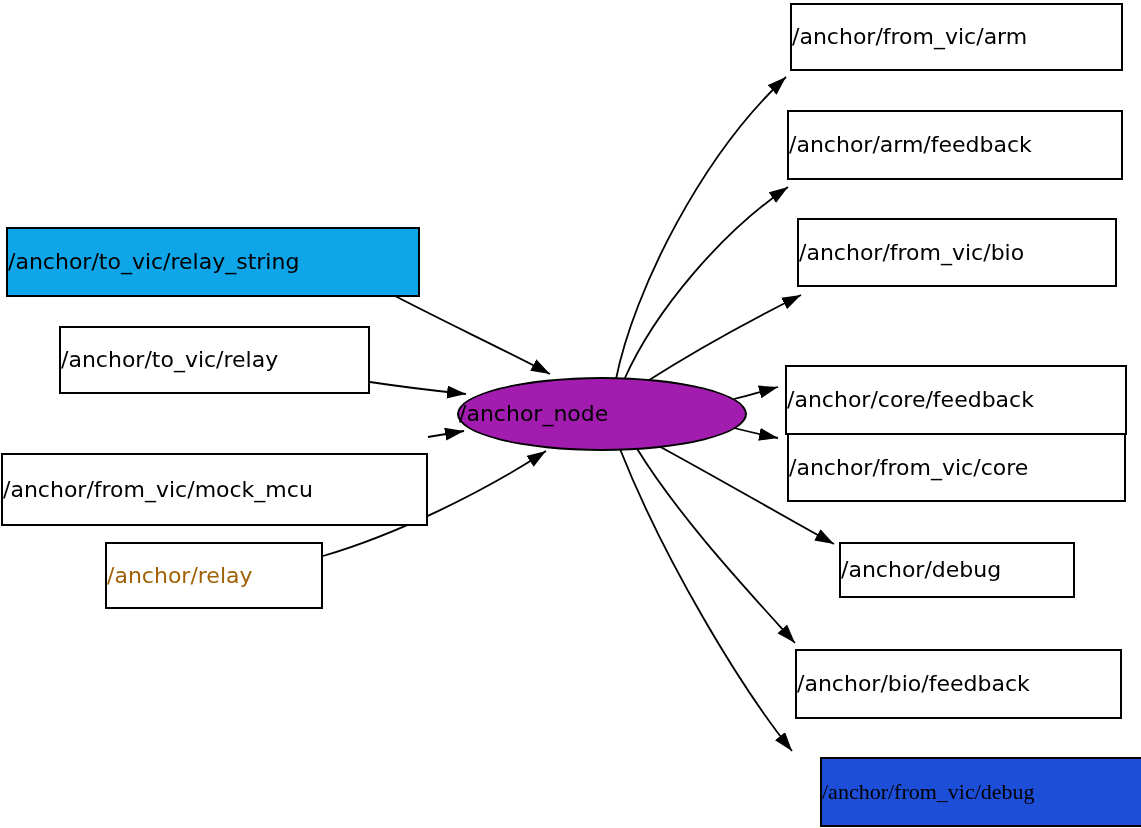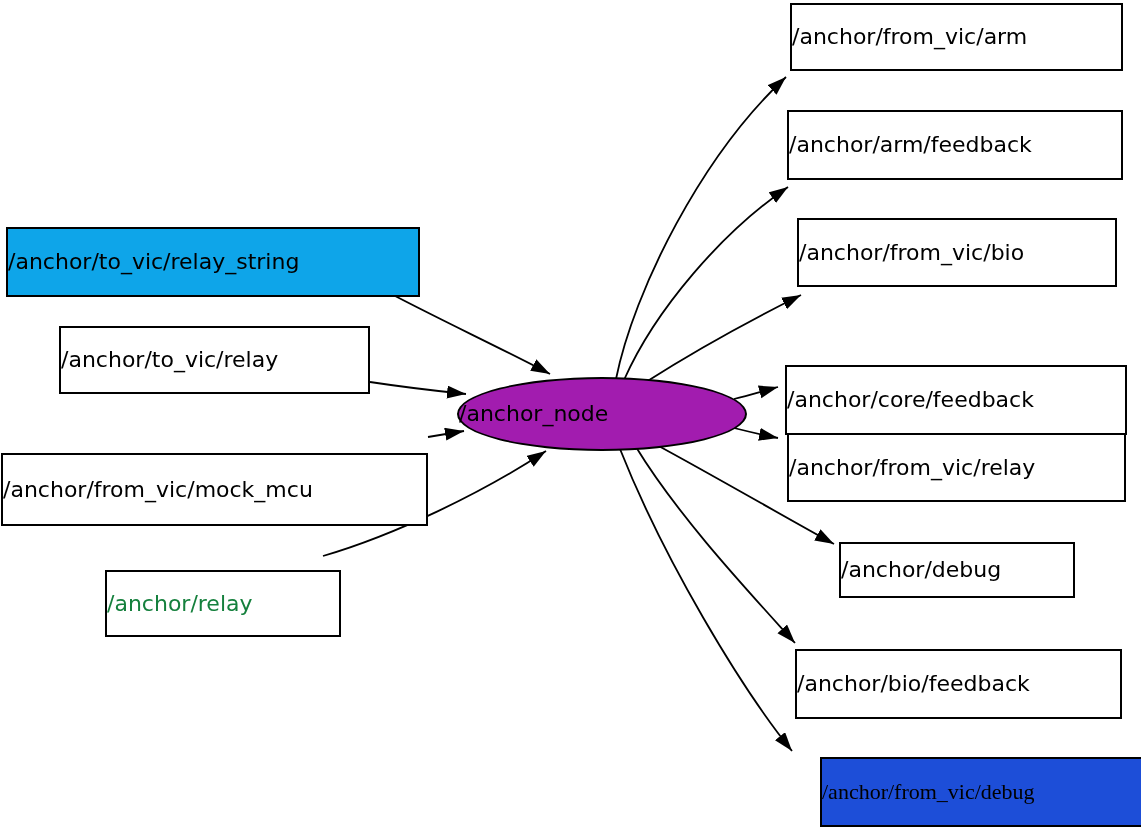--- a/index.html
+++ b/index.html
@@ -67,37 +67,37 @@
       </div>
       <div class="node" style="left: 6px; top: 227px; width: 414px; height: 70px; background: #0ea5e9; border-color: rgb(0, 0, 0); color: rgb(0, 0, 0);">
         <span>/anchor/to_vic/relay_string</span>
       </div>
       <div class="node" style="left: 59px; top: 326px; width: 311px; height: 68px; background: rgb(255, 255, 255); border-color: rgb(0, 0, 0); color: rgb(0, 0, 0);">
         <span>/anchor/to_vic/relay</span>
       </div>
       <div class="node" style="left: 1px; top: 429px; width: 427px; height: 73px; background: rgb(255, 255, 255); border-color: rgb(0, 0, 0); color: rgb(0, 0, 0); margin-top: 24px;">
         <span>/anchor/from_vic/mock_mcu</span>
       </div>
-      <div class="node" style="left: 105px; top: 570px; width: 236px; height: 67px; background: rgb(255, 255, 255); border-color: rgb(0, 0, 0); color: #15803d;">
+      <div class="node" style="left: 105px; top: 542px; width: 218px; height: 67px; background: rgb(255, 255, 255); border-color: rgb(0, 0, 0); color: #a16207;">
         <span>/anchor/relay</span>
       </div>
       <div class="node" style="left: 790px; top: 3px; width: 333px; height: 68px; background: rgb(255, 255, 255); border-color: rgb(0, 0, 0); color: rgb(0, 0, 0);">
         <span>/anchor/from_vic/arm</span>
       </div>
       <div class="node" style="left: 787px; top: 110px; width: 336px; height: 70px; background: rgb(255, 255, 255); border-color: rgb(0, 0, 0); color: rgb(0, 0, 0);">
         <span>/anchor/arm/feedback</span>
       </div>
       <div class="node" style="left: 797px; top: 218px; width: 320px; height: 69px; background: rgb(255, 255, 255); border-color: rgb(0, 0, 0); color: rgb(0, 0, 0);">
         <span>/anchor/from_vic/bio</span>
       </div>
       <div class="node" style="left: 785px; top: 325px; width: 342px; height: 70px; background: rgb(255, 255, 255); border-color: rgb(0, 0, 0); color: rgb(0, 0, 0); margin-top: 40px;">
         <span>/anchor/core/feedback</span>
       </div>
       <div class="node" style="left: 787px; top: 433px; width: 339px; height: 69px; background: rgb(255, 255, 255); border-color: rgb(0, 0, 0); color: rgb(0, 0, 0);">
-        <span>/anchor/from_vic/relay</span>
+        <span>/anchor/from_vic/core</span>
       </div>
       <div class="node" style="left: 839px; top: 542px; width: 236px; height: 56px; background: rgb(255, 255, 255); border-color: rgb(0, 0, 0); color: rgb(0, 0, 0);">
         <span>/anchor/debug</span>
       </div>
       <div class="node" style="left: 795px; top: 649px; width: 327px; height: 70px; background: rgb(255, 255, 255); border-color: rgb(0, 0, 0); color: rgb(0, 0, 0);">
         <span>/anchor/bio/feedback</span>
       </div>
       <div class="node" style="left: 820px; top: 757px; width: 344px; height: 70px; background: #1d4ed8; border-color: rgb(0, 0, 0); color: rgb(0, 0, 0); font-family: Liberation Serif, serif;">
         <span>/anchor/from_vic/debug</span>
       </div>

